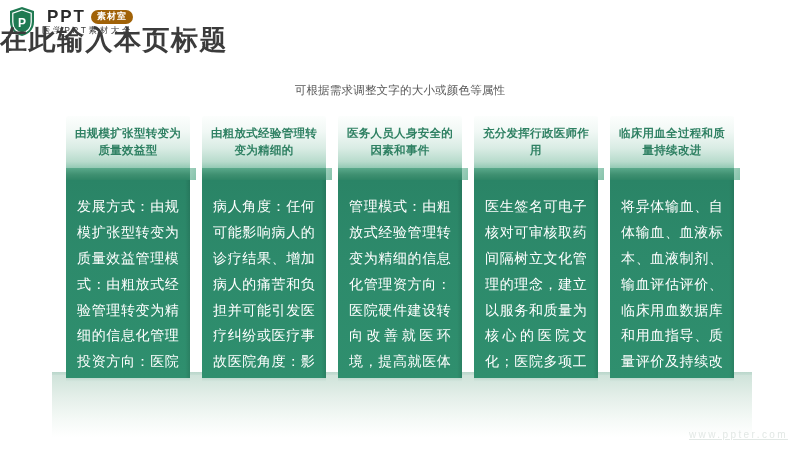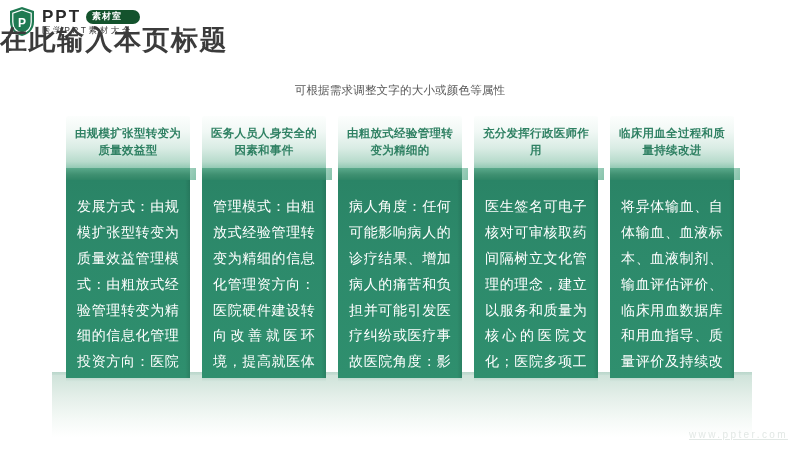--- a/index.html
+++ b/index.html
@@ -34,25 +34,25 @@
   #logo-row1 { display: flex; align-items: center; gap: 5px; justify-content: flex-end; }
   #logo-ppt {
     font-size: 17px;
     font-weight: bold;
     letter-spacing: 2px;
     color: #2a2a2a;
     line-height: 1;
     font-family: "Liberation Sans", sans-serif;
   }
   #logo-badge {
-    background: #14532d;
+    background: #a16207;
     color: #ffffff;
     font-size: 9px;
     font-weight: bold;
-    padding: 2px 18px 3px 6px;
+    padding: 2px 6px 3px 6px;
     border-radius: 9px;
     line-height: 1;
     letter-spacing: 1px;
   }
   #logo-sub {
     font-size: 8.5px;
     color: #3a3a3a;
     letter-spacing: 2.6px;
     line-height: 1;
     white-space: nowrap;
@@ -235,42 +235,42 @@
     </div>
     <div class="lip"></div>
     <div class="body-panel">
       <div class="body-text">发展方式：由规模扩张型转变为质量效益管理模式：由粗放式经验管理转变为精细的信息化管理投资方向：医院硬件建设转向改善就医环境，提高就医体</div>
     </div>
     <div class="base-shadow"></div>
   </div>
 
   <div class="column">
     <div class="cap">
+      <div class="cap-label">由粗放式经验管理转变为精细的</div>
+    </div>
+    <div class="lip"></div>
+    <div class="body-panel">
+      <div class="body-text">病人角度：任何可能影响病人的诊疗结果、增加病人的痛苦和负担并可能引发医疗纠纷或医疗事故医院角度：影响医疗工作的正常运行医务人员角度医务人员人身安全的因素</div>
+    </div>
+    <div class="base-shadow"></div>
+  </div>
+
+  <div class="column">
+    <div class="cap">
       <div class="cap-label">医务人员人身安全的因素和事件</div>
     </div>
     <div class="lip"></div>
     <div class="body-panel">
       <div class="body-text">管理模式：由粗放式经验管理转变为精细的信息化管理资方向：医院硬件建设转向改善就医环境，提高就医体验医院角度：影响医疗工作的正常运行</div>
     </div>
     <div class="base-shadow"></div>
   </div>
 
   <div class="column">
     <div class="cap">
-      <div class="cap-label">由粗放式经验管理转变为精细的</div>
-    </div>
-    <div class="lip"></div>
-    <div class="body-panel">
-      <div class="body-text">病人角度：任何可能影响病人的诊疗结果、增加病人的痛苦和负担并可能引发医疗纠纷或医疗事故医院角度：影响医疗工作的正常运行医务人员角度医务人员人身安全的因素</div>
-    </div>
-    <div class="base-shadow"></div>
-  </div>
-
-  <div class="column">
-    <div class="cap">
       <div class="cap-label">充分发挥行政医师作用</div>
     </div>
     <div class="lip"></div>
     <div class="body-panel">
       <div class="body-text">医生签名可电子核对可审核取药间隔树立文化管理的理念，建立以服务和质量为核心的医院文化；医院多项工作围绕服务做文章：医院临床为病友服务；行政、后勤</div>
     </div>
     <div class="base-shadow"></div>
   </div>
 
   <div class="column">

